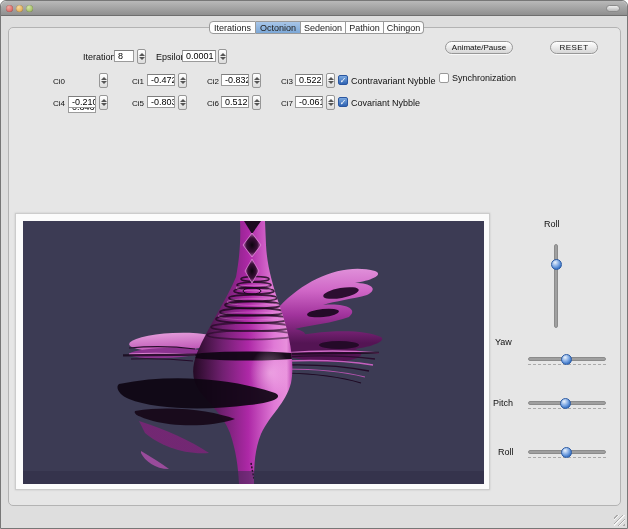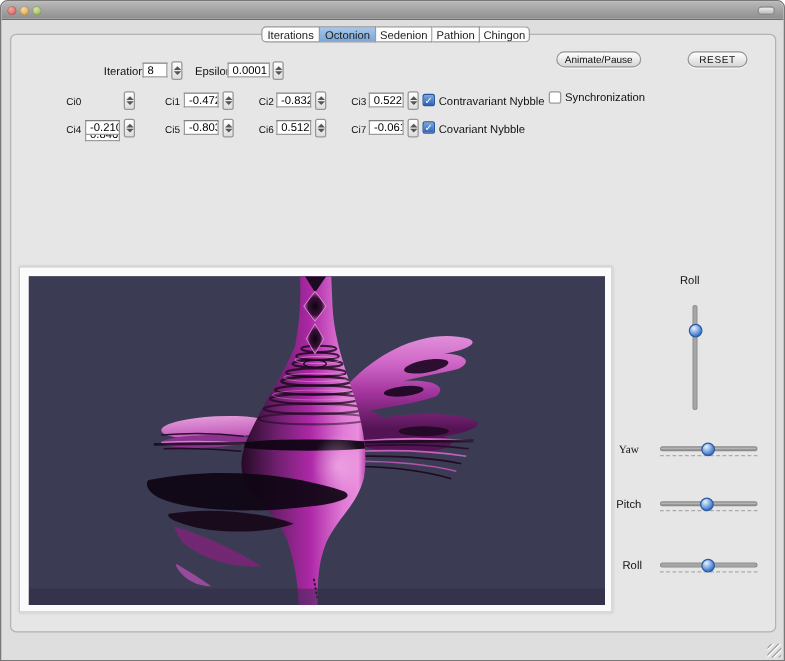--- a/index.html
+++ b/index.html
@@ -225,21 +225,21 @@
 
         <rect x="0" y="250" width="461" height="13" fill="#2c2b42" opacity=".45"></rect>
       </svg>
     </div>
   </div>
 
   <span class="lbl" style="left:543px;top:218px;">Roll</span>
   <div class="vtrack" style="left:553px;top:243px;height:84px;"></div>
   <div class="thumb" style="left:550px;top:258px;"></div>
 
-  <span class="lbl" style="left:494px;top:353px;font-family:Liberation Serif, serif;">Yaw</span>
+  <span class="lbl" style="left:494px;top:336px;">Yaw</span>
   <div class="htrack" style="left:527px;top:356px;width:78px;"></div>
   <div class="ticks" style="left:527px;top:363px;width:78px;"></div>
   <div class="thumb" style="left:560px;top:352.5px;"></div>
 
   <span class="lbl" style="left:492px;top:397px;">Pitch</span>
   <div class="htrack" style="left:527px;top:400px;width:78px;"></div>
   <div class="ticks" style="left:527px;top:407px;width:78px;"></div>
   <div class="thumb" style="left:559px;top:396.5px;"></div>
 
   <span class="lbl" style="left:497px;top:446px;">Roll</span>

